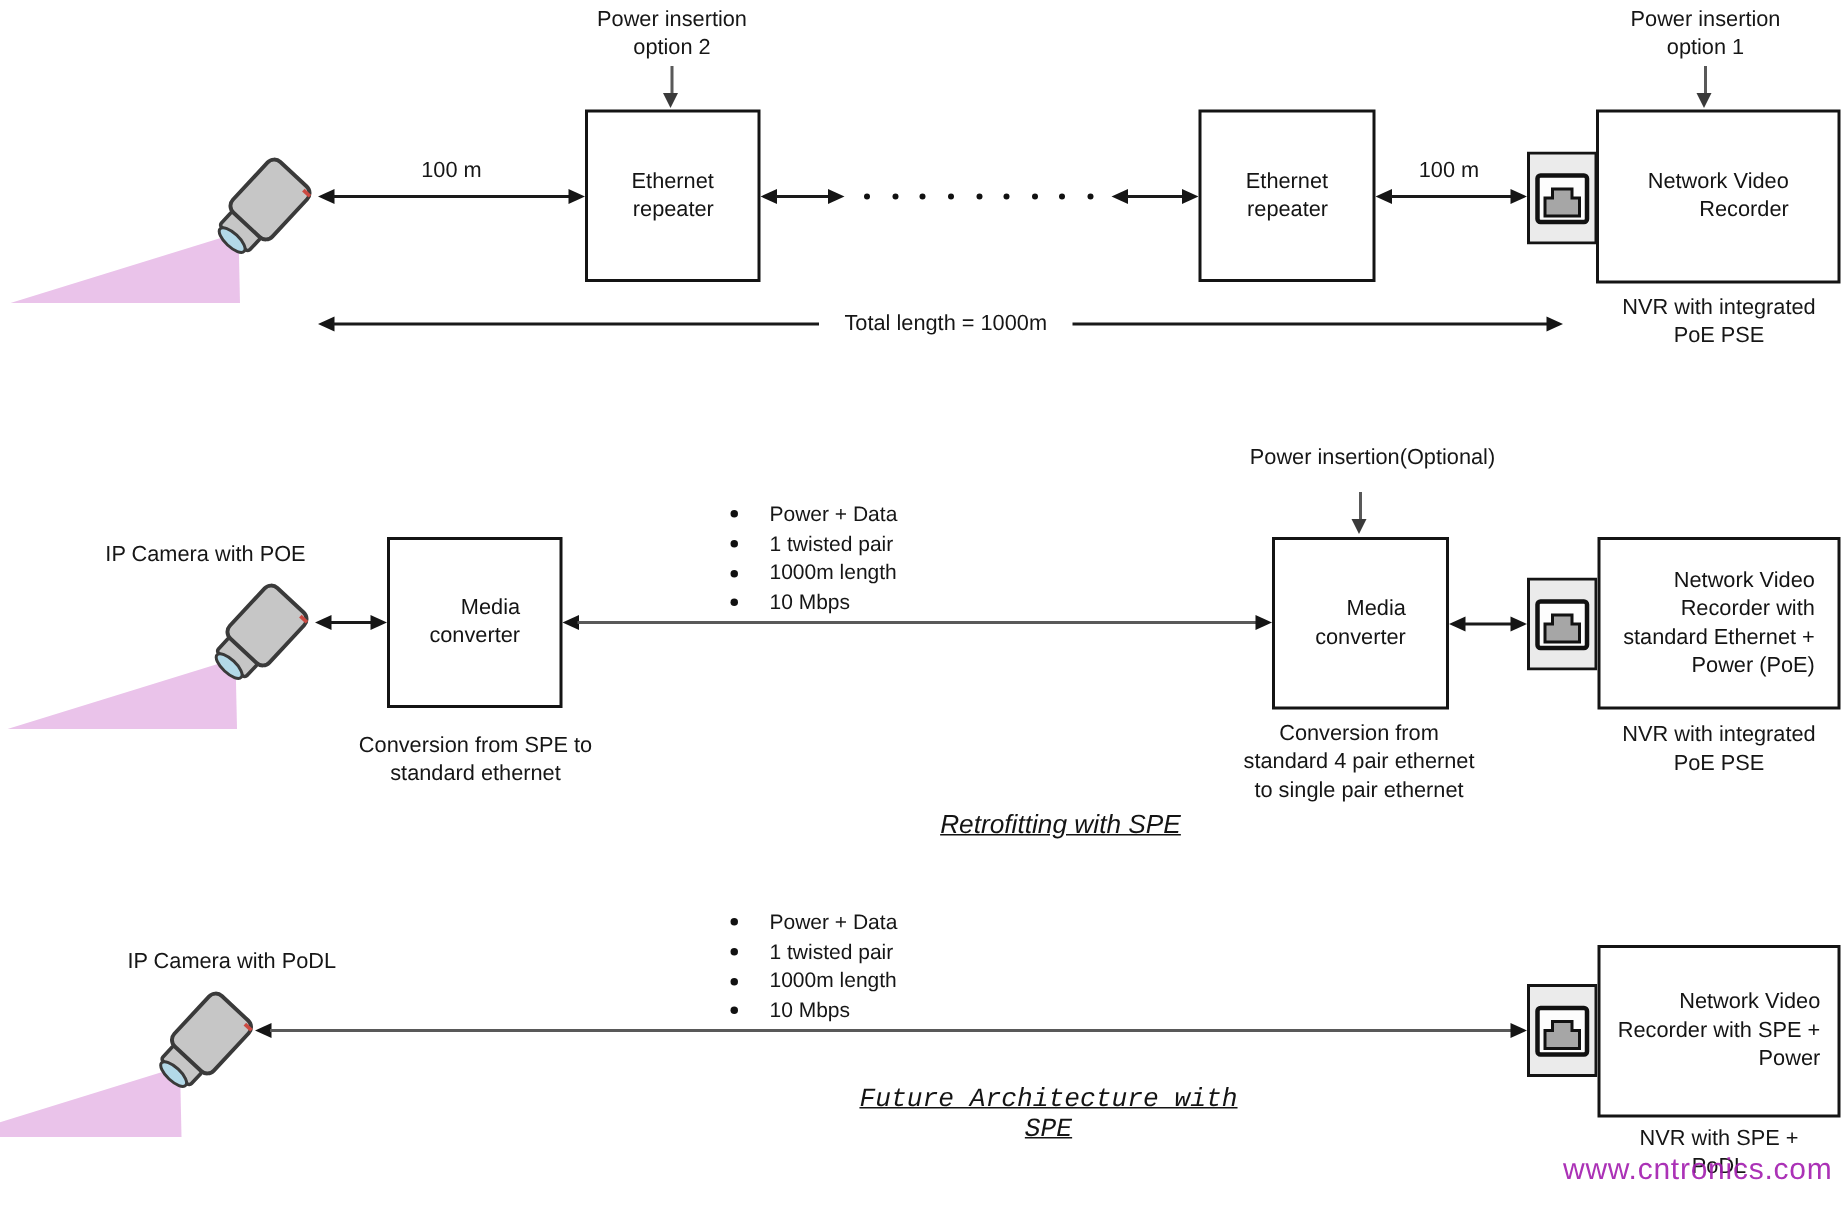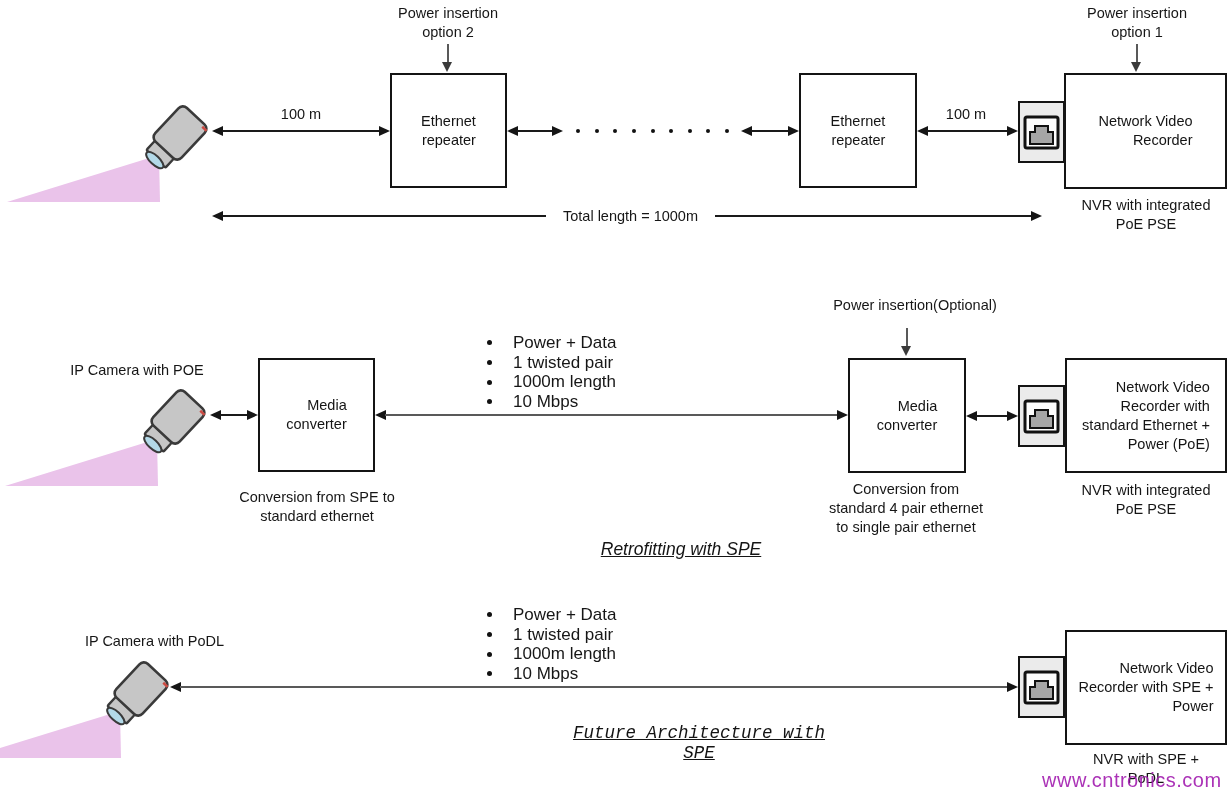--- a/index.html
+++ b/index.html
@@ -24,21 +24,21 @@
   }
   .hline{position:absolute;height:2px;background:#1a1a1a;}
   .hline.gray{background:#595959;}
   .vline{position:absolute;width:2px;background:#595959;}
   .ah{position:absolute;width:0;height:0;}
   .ah.l{border-top:5px solid transparent;border-bottom:5px solid transparent;border-right:11px solid #151515;}
   .ah.r{border-top:5px solid transparent;border-bottom:5px solid transparent;border-left:11px solid #151515;}
   .ah.d{border-left:5px solid transparent;border-right:5px solid transparent;border-top:10px solid #3a3a3a;}
   .dotrow{position:absolute;display:flex;justify-content:space-between;align-items:center;}
   .dot{width:4px;height:4px;border-radius:50%;background:#111;}
-  .bullets{position:absolute;font-size:17px;line-height:19.7px;color:#161616;}
+  .bullets{position:absolute;font-size:14px;line-height:19.7px;color:#161616;}
   .bullets .row{display:flex;align-items:center;height:19.7px;}
   .bullets .bdot{width:5px;height:5px;border-radius:50%;background:#111;margin-right:21px;flex:none;}
   .wm{position:absolute;font-size:20px;color:#a21caf;opacity:.9;letter-spacing:.5px;}
   svg{display:block;}
 </style>
 </head>
 <body>
 
 <div class="stage">
 
@@ -192,21 +192,21 @@
 
   <div class="box" style="left:1065px;top:358px;width:162px;height:115px;">
     <span class="preline">Network Video
 Recorder with
 standard Ethernet +
 Power (PoE)</span>
   </div>
   <div class="lbl" style="left:1062px;top:481px;width:168px;">NVR with integrated
 PoE PSE</div>
 
-  <div class="title" style="left:556px;top:539px;width:250px;">Retrofitting with SPE</div>
+  <div class="title" style="left:582px;top:539px;width:250px;">Retrofitting with SPE</div>
 
   <div class="lbl" style="left:72px;top:632px;width:165px;">IP Camera with PoDL</div>
 
   <svg class="abs" style="left:-35px;top:653px;" width="215" height="120" viewBox="0 0 215 120">
     <polygon points="155,58 3,105 156,105" fill="#eac3ea"></polygon>
     <g transform="rotate(43 176 36)">
       <rect x="163" y="58.5" width="26" height="13" rx="2" fill="#c6c6c6" stroke="#3a3a3a" stroke-width="2.4"></rect>
       <ellipse cx="176" cy="73" rx="11" ry="4.5" fill="#b3d9e8" stroke="#3a3a3a" stroke-width="2"></ellipse>
       <rect x="158" y="13" width="36" height="46" rx="6" fill="#c6c6c6" stroke="#3a3a3a" stroke-width="2.6"></rect>
       <rect x="188" y="15" width="6" height="2.5" fill="#cc4a42"></rect>

